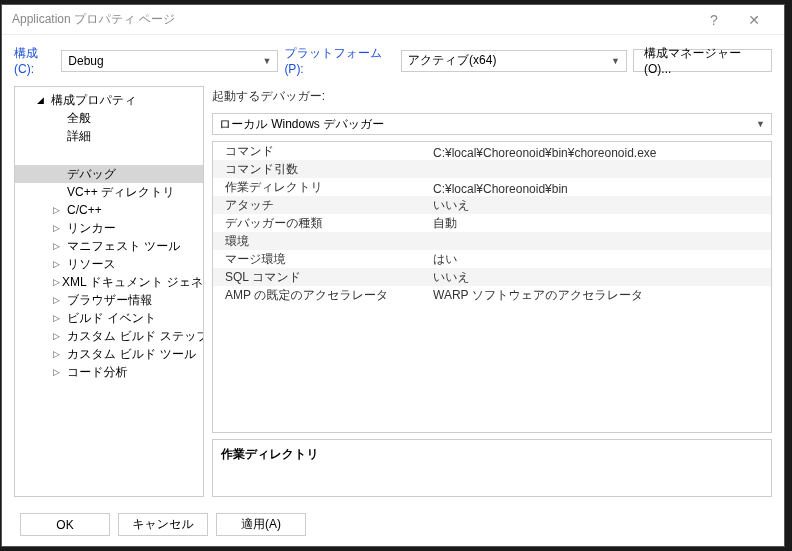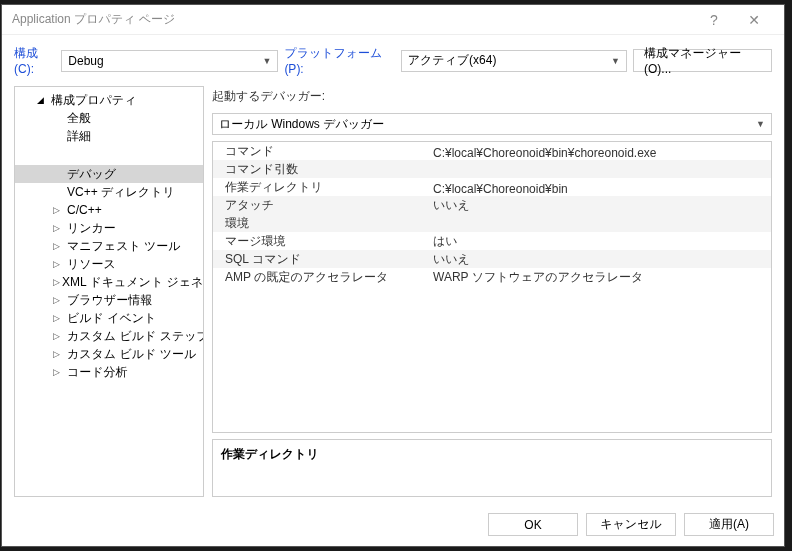--- a/index.html
+++ b/index.html
@@ -31,21 +31,21 @@
 .debugger-select { width: 100%; }
 .prop-grid { flex: 1; border: 1px solid #ccc; overflow: auto; }
 .prop-row { display: flex; height: 18px; align-items: flex-end; }
 .prop-row.alt1 { background: #f4f4f4; }
 .prop-row.alt0 { background: #fff; }
 .prop-key { width: 220px; padding-left: 12px; color: #333; }
 .prop-val { flex: 1; color: #333; }
 .desc { border: 1px solid #ccc; padding: 6px 8px; height: 58px; }
 .desc-title { font-weight: bold; margin-bottom: 2px; }
 .desc-text { color: #555; }
-.footer { display: flex; justify-content: flex-end; gap: 8px; padding: 10px 10px; }
+.footer { display: flex; justify-content: flex-start; gap: 8px; padding: 10px 18px; }
 .footer .btn { width: 90px; }
 </style>
 </head>
 <body>
 
 <div class="dialog">
   <div class="titlebar">
     <span class="titlebar-title">Application プロパティ ページ</span>
     <span class="titlebar-btn">?</span>
     <span class="titlebar-btn">✕</span>
@@ -150,20 +150,24 @@
             <div class="prop-val"></div>
           </div>
           <div class="prop-row alt0">
             <div class="prop-key">作業ディレクトリ</div>
             <div class="prop-val">C:¥local¥Choreonoid¥bin</div>
           </div>
           <div class="prop-row alt1">
             <div class="prop-key">アタッチ</div>
             <div class="prop-val">いいえ</div>
           </div>
+          <div class="prop-row alt0">
+            <div class="prop-key">デバッガーの種類</div>
+            <div class="prop-val">自動</div>
+          </div>
           <div class="prop-row alt1">
             <div class="prop-key">環境</div>
             <div class="prop-val"></div>
           </div>
           <div class="prop-row alt0">
             <div class="prop-key">マージ環境</div>
             <div class="prop-val">はい</div>
           </div>
           <div class="prop-row alt1">
             <div class="prop-key">SQL コマンド</div>

